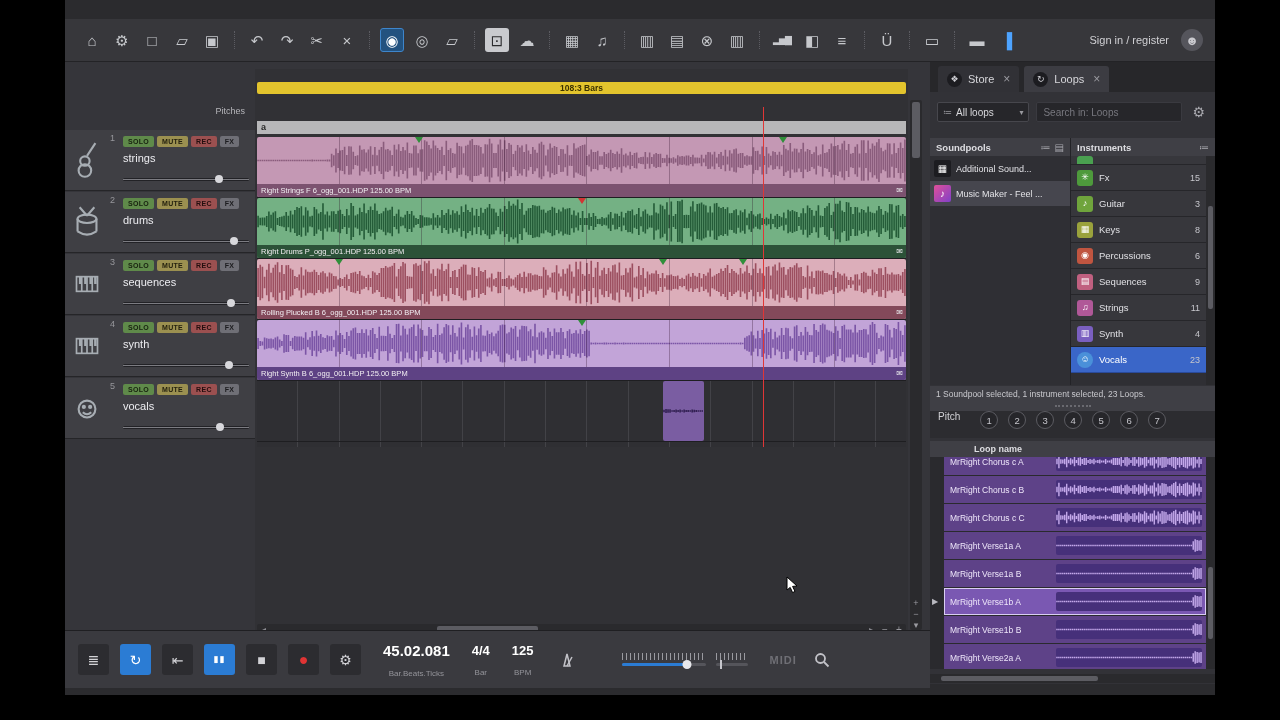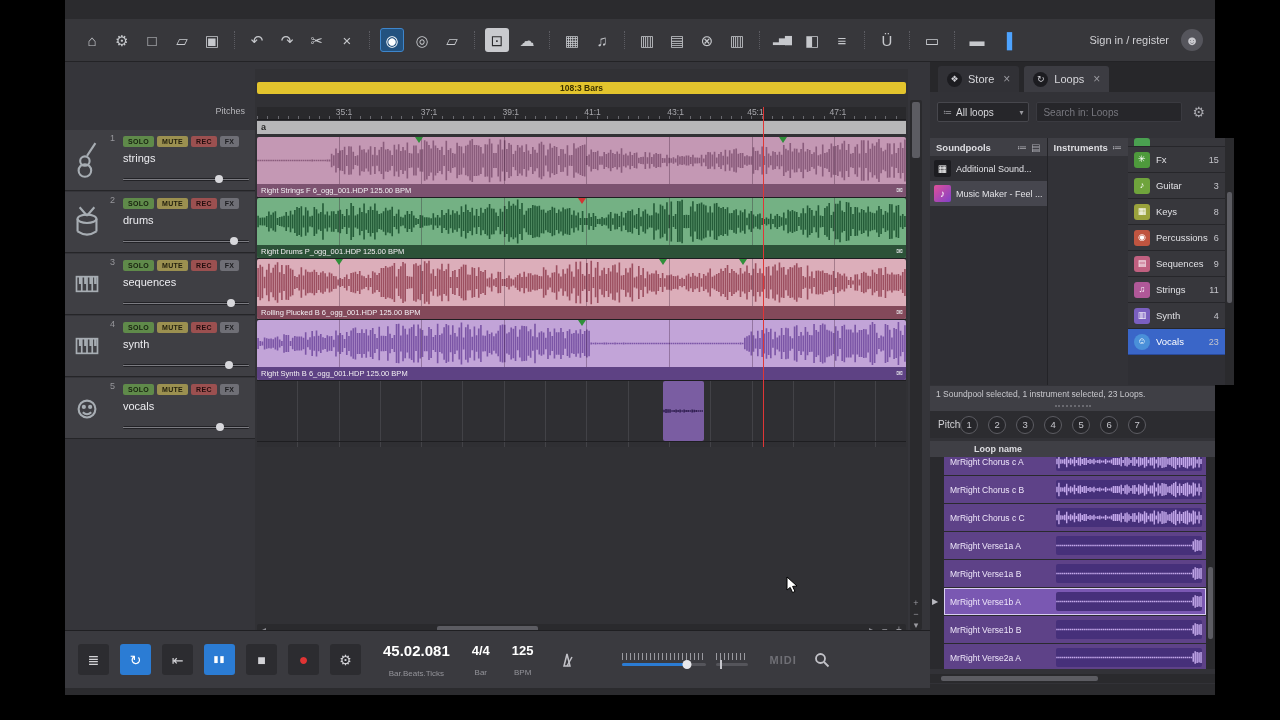--- a/index.html
+++ b/index.html
@@ -74,21 +74,21 @@
   .ptab-x{color:#9a9aa0;font-size:12px;margin-left:3px}
   #filterrow{position:absolute;left:0;top:37px;right:0;height:26px;display:flex;align-items:center;padding:0 7px;gap:7px}
   #dd{width:106px;height:20px;background:#26262a;border:1px solid #47474d;border-radius:2px;color:#d8d8dc;font-size:10px;display:flex;align-items:center;padding:0 5px;gap:4px}
   #dd .ddic{color:#9a9aa0;font-size:9px}
   #dd .caret{margin-left:auto;color:#9a9aa0;font-size:8px}
   #searchbox{flex:1;height:20px;background:#26262a;border:1px solid #3a3a40;border-radius:2px;color:#d8d8dc;font-size:10px;padding:0 6px;outline:none}
   #searchbox::placeholder{color:#77777e}
   #pgear{color:#a8a8ae;font-size:14px;padding:0 3px}
   #cols{position:absolute;left:0;top:76px;right:0;height:247px;display:flex}
   #spcol{width:141px;border-right:1px solid #232327;display:flex;flex-direction:column}
-  #instcol{flex:1;display:flex;flex-direction:row}
+  #instcol{flex:1;display:flex;flex-direction:column}
   .colh{height:18px;background:#3f3f45;color:#dedee2;font-size:9.5px;font-weight:bold;display:flex;align-items:center;padding:0 6px;gap:4px;flex:none}
   .colh .hic{margin-left:auto;color:#a8a8ae;font-weight:normal;font-size:10px}
   .colh .hic2{color:#a8a8ae;font-weight:normal;font-size:10px}
   #splist{flex:1;background:#2f2f34}
   .sprow{height:25px;display:flex;align-items:center;gap:5px;padding:0 4px}
   .sprow.sel{background:#46464e}
   .spic{width:17px;height:17px;border-radius:2px;color:#fff;font-size:10px;display:flex;align-items:center;justify-content:center;flex:none}
   .spnm{color:#e2e2e6;font-size:9px;white-space:nowrap;overflow:hidden}
   #instwrap{flex:1;display:flex;background:#2f2f34;min-height:0}
   #instlist{flex:1;overflow:hidden}
@@ -97,21 +97,21 @@
   .irow.sel{background:#3a66c8;border-bottom-color:#2a4a9a}
   .iic{width:16px;height:16px;border-radius:3px;color:#fff;font-size:9px;display:flex;align-items:center;justify-content:center;flex:none;line-height:1}
   .irow.sel .iic{border-radius:50%}
   .inm{color:#e0e0e4;font-size:9.5px}
   .irow.sel .inm{color:#fff}
   .ict{margin-left:auto;color:#c6c6cc;font-size:9px}
   #instscroll{width:9px;background:#2a2a2d;position:relative;flex:none}
   #instscroll .thumb{position:absolute;left:2px;right:2px;top:22%;height:45%;background:#5c5c62;border-radius:2px}
   #pstatus{position:absolute;left:0;top:324px;right:0;height:32px;background:#3f3f45;color:#c9c9ce;font-size:8.5px;line-height:16px;padding:0 6px;white-space:nowrap;overflow:hidden}
   #phandle{position:absolute;top:343px;left:50%;width:36px;margin-left:-18px;border-top:2px dotted #6a6a70}
-  #pitchrow{position:absolute;left:0;top:349px;right:0;height:27px;display:flex;align-items:center;padding:0 8px;gap:0;background:#2c2c30}
+  #pitchrow{position:absolute;left:0;top:349px;right:0;height:27px;display:flex;padding:0 8px;gap:20px;background:#2c2c30}
   #pitchlabel{color:#d2d2d6;font-size:10px}
   .pnum{width:18px;height:18px;border-radius:50%;background:#26262a;border:1px solid #5c5c62;color:#c6c6cc;font-size:9.5px;display:flex;align-items:center;justify-content:center;flex:none}
   #loophead{position:absolute;left:0;top:379px;right:0;height:16px;background:#3f3f45;color:#dedee2;font-size:9px;line-height:16px;padding-left:44px;font-weight:bold}
   #looplist{position:absolute;left:0;top:395px;right:9px;height:212px;overflow:hidden;background:#2a2a2e}
   .lrow{position:relative;height:27px;margin:0 0 1px 14px;background:#5e4288;display:flex;align-items:center}
   .lrow:first-child{margin-top:-9px}
   .lrow.sel{background:#7a58b2;outline:1px solid #d9cdf2;outline-offset:-1px}
   .lnm{color:#eee6fa;font-size:8.5px;padding-left:6px;width:112px;flex:none;white-space:nowrap;overflow:hidden}
   .lwv{position:relative;flex:1;height:19px;margin-right:4px;background:#46307a;border-radius:2px;overflow:hidden}
   .lwv svg{width:100%;height:100%;display:block}
@@ -296,29 +296,20 @@
             </div>
             <div class="tname">vocals</div>
             <div class="tslider">
               <span class="tknob" style="left: 77%;"></span>
             </div>
           </div>
         </div>
 
       <div id="arr">
         <div id="posbar">108:3 Bars</div>
-        <div id="ruler">
-            <span class="rmark" style="left: 13.4%;">35:1</span>
-            <span class="rmark" style="left: 26.5%;">37:1</span>
-            <span class="rmark" style="left: 39.1%;">39:1</span>
-            <span class="rmark" style="left: 51.7%;">41:1</span>
-            <span class="rmark" style="left: 64.5%;">43:1</span>
-            <span class="rmark" style="left: 76.8%;">45:1</span>
-            <span class="rmark" style="left: 89.5%;">47:1</span>
-          </div>
         <div id="section">a</div>
         <div id="lanes">
             <div class="lane">
               <div class="clip" style="left: 0%; width: 100%; background: rgb(196, 152, 180);">
                 <div class="clipwave" style="height: 47px;">
                   <svg viewBox="0 0 600 47" preserveAspectRatio="none">
                     <path d="M1 22.7V24.3M3 22.7V24.3M5 22.7V24.3M7 22.7V24.3M9 22.7V24.3M11 22.7V24.3M13 22.7V24.3M15 22.7V24.3M17 22.7V24.3M19 22.7V24.3M21 22.7V24.3M23 22.7V24.3M25 22.7V24.3M27 22.7V24.3M29 22.7V24.3M31 22.7V24.3M33 22.7V24.3M35 22.7V24.3M37 22.7V24.3M39 22.7V24.3M41 22.7V24.3M43 22.7V24.3M45 22.7V24.3M47 22.7V24.3M49 22.7V24.3M51 22.6V24.4M53 22.7V24.3M55 22.7V24.3M57 22.7V24.3M59 22.7V24.3M61 22.7V24.3M63 22.7V24.3M65 22.6V24.4M67 22.4V24.6M69 16.8V30.2M71 18.3V28.7M73 11.6V35.4M75 15.9V31.1M77 13.4V33.6M79 13.0V34.0M81 9.7V37.3M83 17.9V29.1M85 9.3V37.7M87 9.5V37.5M89 14.7V32.3M91 19.0V28.0M93 18.3V28.7M95 8.5V38.5M97 12.8V34.2M99 12.3V34.7M101 15.6V31.4M103 12.4V34.6M105 9.2V37.8M107 17.8V29.2M109 10.1V36.9M111 18.3V28.7M113 12.7V34.3M115 9.9V37.1M117 4.8V42.2M119 12.6V34.4M121 12.0V35.0M123 13.6V33.4M125 17.9V29.1M127 7.8V39.2M129 12.4V34.6M131 7.2V39.8M133 14.0V33.0M135 10.1V36.9M137 13.2V33.8M139 5.5V41.5M141 15.9V31.1M143 16.5V30.5M145 8.6V38.4M147 8.6V38.4M149 16.3V30.7M151 12.4V34.6M153 12.3V34.7M155 3.3V43.7M157 4.6V42.4M159 8.1V38.9M161 11.6V35.4M163 3.4V43.6M165 8.6V38.4M167 11.1V35.9M169 13.1V33.9M171 9.7V37.3M173 17.9V29.1M175 3.7V43.3M177 13.1V33.9M179 11.3V35.7M181 16.0V31.0M183 16.7V30.3M185 5.8V41.2M187 9.0V38.0M189 9.5V37.5M191 16.3V30.7M193 8.8V38.2M195 7.7V39.3M197 3.4V43.6M199 2.1V44.9M201 8.1V38.9M203 8.1V38.9M205 8.6V38.4M207 10.0V37.0M209 16.5V30.5M211 7.3V39.7M213 7.4V39.6M215 1.8V45.2M217 6.5V40.5M219 15.9V31.1M221 15.9V31.1M223 7.6V39.4M225 2.4V44.6M227 12.6V34.4M229 3.3V43.7M231 12.1V34.9M233 6.1V40.9M235 7.8V39.2M237 17.1V29.9M239 13.7V33.3M241 7.9V39.1M243 10.6V36.4M245 8.6V38.4M247 14.9V32.1M249 7.3V39.7M251 13.6V33.4M253 17.0V30.0M255 10.1V36.9M257 12.8V34.2M259 15.8V31.2M261 6.4V40.6M263 4.8V42.2M265 7.7V39.3M267 18.6V28.4M269 12.5V34.5M271 6.6V40.4M273 10.7V36.3M275 9.0V38.0M277 10.1V36.9M279 18.9V28.1M281 12.1V34.9M283 12.3V34.7M285 16.8V30.2M287 8.3V38.7M289 18.3V28.7M291 18.0V29.0M293 6.3V40.7M295 11.4V35.6M297 10.4V36.6M299 8.9V38.1M301 8.1V38.9M303 7.5V39.5M305 18.9V28.1M307 17.5V29.5M309 12.6V34.4M311 15.1V31.9M313 14.9V32.1M315 13.8V33.2M317 19.2V27.8M319 19.2V27.8M321 14.9V32.1M323 17.1V29.9M325 15.7V31.3M327 12.7V34.3M329 16.0V31.0M331 16.9V30.1M333 14.5V32.5M335 16.8V30.2M337 11.3V35.7M339 17.7V29.3M341 16.5V30.5M343 18.4V28.6M345 14.7V32.3M347 18.0V29.0M349 16.1V30.9M351 15.6V31.4M353 20.8V26.2M355 19.9V27.1M357 19.8V27.2M359 15.0V32.0M361 20.2V26.8M363 15.5V31.5M365 20.0V27.0M367 17.2V29.8M369 16.1V30.9M371 16.9V30.1M373 16.7V30.3M375 21.0V26.0M377 21.2V25.8M379 17.7V29.3M381 20.7V26.3M383 21.3V25.7M385 20.3V26.7M387 21.5V25.5M389 18.2V28.8M391 19.4V27.6M393 19.0V28.0M395 19.4V27.6M397 18.4V28.6M399 18.4V28.6M401 19.9V27.1M403 17.7V29.3M405 20.4V26.6M407 20.5V26.5M409 20.7V26.3M411 17.7V29.3M413 21.4V25.6M415 17.7V29.3M417 14.9V32.1M419 15.3V31.7M421 17.5V29.5M423 14.8V32.2M425 20.6V26.4M427 17.0V30.0M429 14.9V32.1M431 18.8V28.2M433 12.8V34.2M435 19.6V27.4M437 13.2V33.8M439 16.5V30.5M441 12.3V34.7M443 11.5V35.5M445 16.8V30.2M447 16.0V31.0M449 16.1V30.9M451 19.3V27.7M453 18.3V28.7M455 19.2V27.8M457 19.2V27.8M459 10.2V36.8M461 14.1V32.9M463 13.7V33.3M465 17.3V29.7M467 9.4V37.6M469 18.9V28.1M471 10.1V36.9M473 16.5V30.5M475 18.8V28.2M477 14.2V32.8M479 14.9V32.1M481 17.7V29.3M483 14.8V32.2M485 17.7V29.3M487 7.9V39.1M489 11.8V35.2M491 13.2V33.8M493 6.1V40.9M495 14.5V32.5M497 11.4V35.6M499 11.7V35.3M501 15.4V31.6M503 12.0V35.0M505 5.8V41.2M507 14.6V32.4M509 12.1V34.9M511 13.0V34.0M513 16.9V30.1M515 15.3V31.7M517 9.4V37.6M519 18.3V28.7M521 17.2V29.8M523 7.5V39.5M525 16.1V30.9M527 15.3V31.7M529 11.9V35.1M531 6.5V40.5M533 9.2V37.8M535 9.0V38.0M537 7.9V39.1M539 12.4V34.6M541 6.4V40.6M543 3.8V43.2M545 13.1V33.9M547 7.0V40.0M549 16.8V30.2M551 16.1V30.9M553 9.8V37.2M555 7.2V39.8M557 16.5V30.5M559 3.2V43.8M561 3.3V43.7M563 15.9V31.1M565 3.5V43.5M567 11.8V35.2M569 6.4V40.6M571 8.7V38.3M573 5.2V41.8M575 2.1V44.9M577 10.7V36.3M579 14.3V32.7M581 12.7V34.3M583 6.2V40.8M585 6.4V40.6M587 17.2V29.8M589 6.2V40.8M591 16.0V31.0M593 10.9V36.1M595 5.5V41.5M597 10.9V36.1M599 2.4V44.6" stroke="#8a5c7c" stroke-width="1.5" fill="none"></path>
                   </svg>
                 </div>
                 <div class="clipstrip" style="background: rgb(124, 82, 112);"><span>Right Strings F 6_ogg_001.HDP   125.00 BPM</span><span class="clipicon">✉</span></div>

